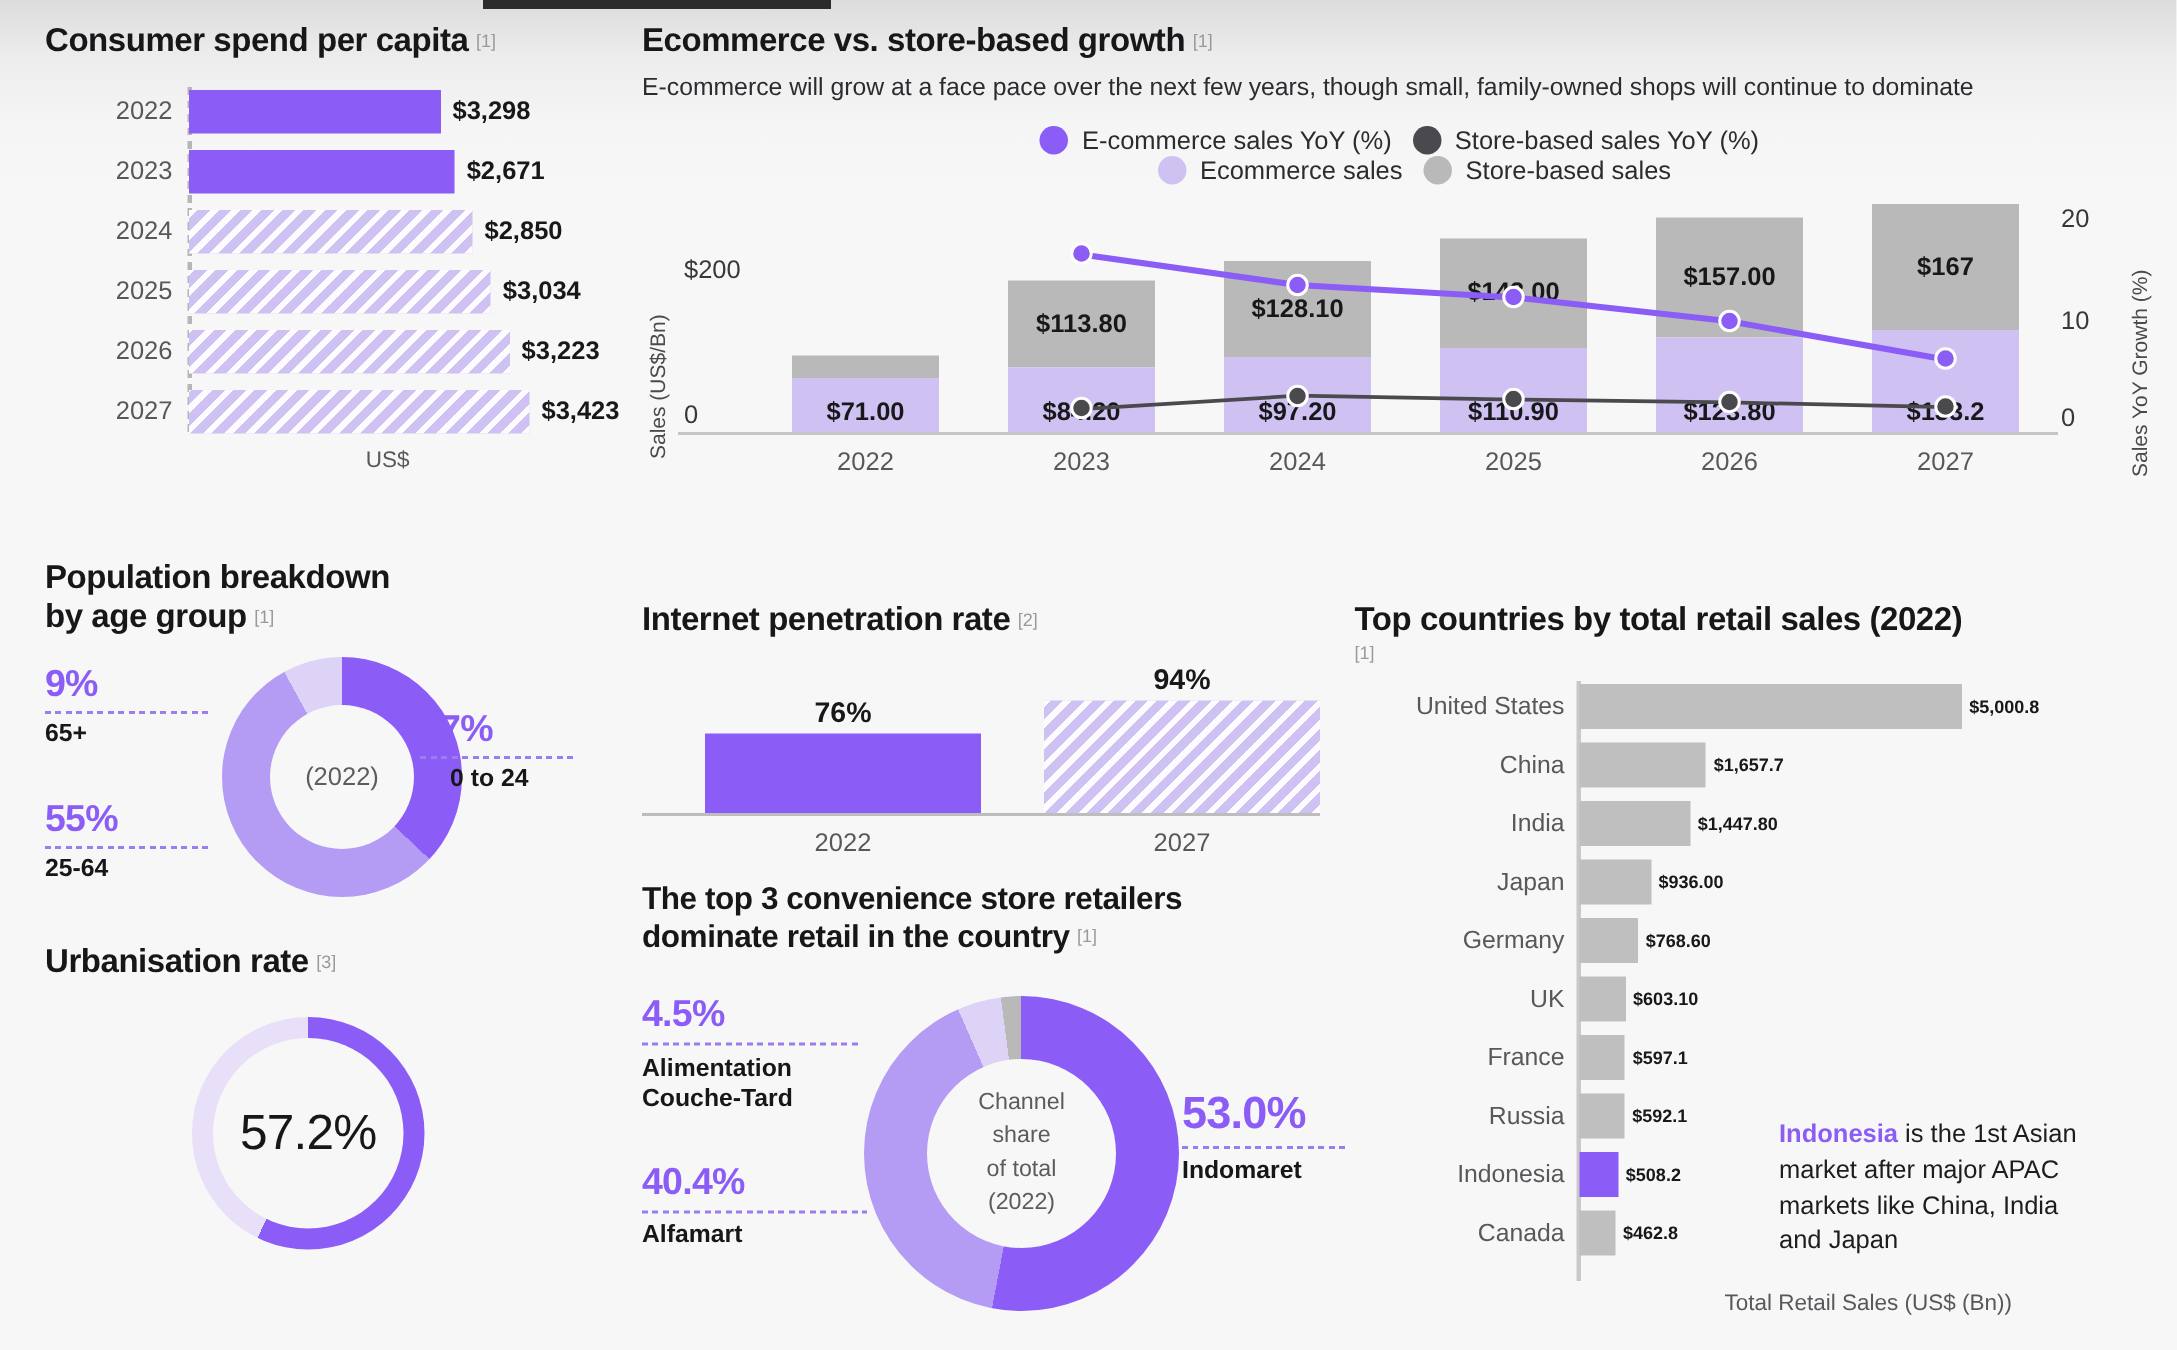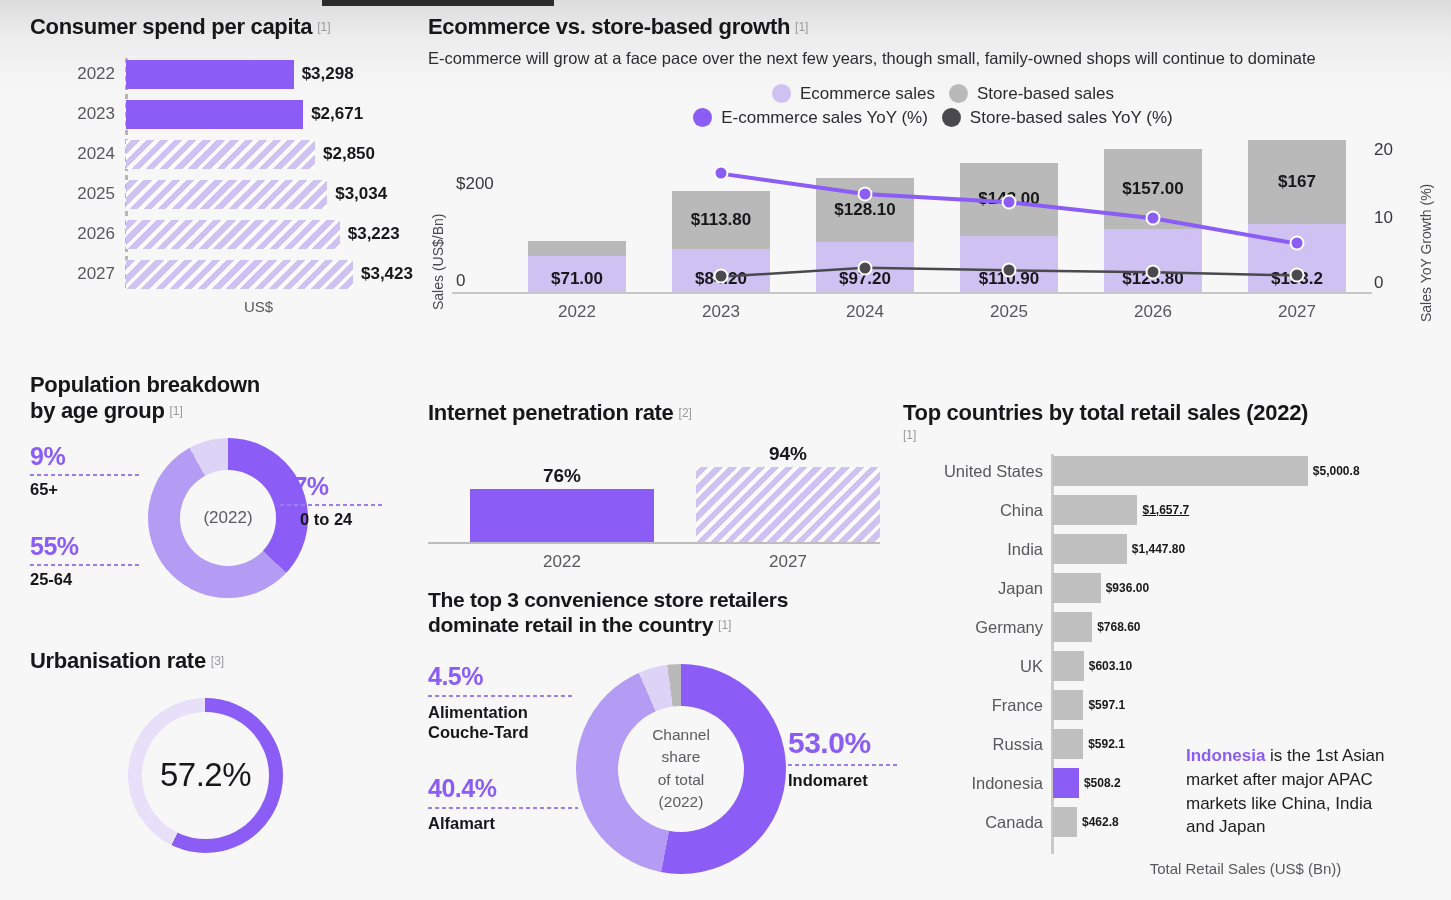--- a/index.html
+++ b/index.html
@@ -76,21 +76,21 @@
     flex-direction: column; text-align: center;
   }
   .cb-pct { font-size: 25px; font-weight: bold; color: #8b5cf6; letter-spacing: -0.5px; }
   .cb-name { font-size: 16.5px; font-weight: bold; color: #17171a; }
   .leader {
     height: 2px;
     background: repeating-linear-gradient(to right,#9a7ef0 0 4px, transparent 4px 7px);
   }
 
   
-  #p-urb { left: 30px; top: 648px; width: 390px; }
+  #p-urb { left: 30px; top: 628px; width: 390px; }
   #urb-body { position: relative; margin-top: 16px; height: 200px; }
 
   
   #p-ecom { left: 428px; top: 14px; width: 1010px; }
   #ecom-legend { margin-top: 14px; }
   .lg-row { display: flex; justify-content: center; align-items: center; gap: 14px; }
   .lg-item { display: flex; align-items: center; gap: 9px; }
   .lg-dot { width: 19px; height: 19px; border-radius: 50%; display: inline-block; }
   .lg-txt { font-size: 17px; color: #2c2c30; }
   #ecom-chart { position: relative; margin-top: 12px; height: 190px; }
@@ -250,38 +250,38 @@
     </div>
   </div>
 
   <div class="panel" id="p-ecom">
     <div class="h-title">
       <span>Ecommerce vs. store-based growth</span><span class="ref">[1]</span>
     </div>
     <div class="sub" style="margin-top:8px;width:930px;">E-commerce will grow at a face pace over the next few years, though small, family-owned shops will continue to dominate</div>
 
     <div id="ecom-legend">
+      <div class="lg-row" style="margin-top:4px;padding-left:0px;">
+        <div class="lg-item">
+          <span class="lg-dot" style="background:#8b5cf6;"></span>
+          <span class="lg-txt">E-commerce sales YoY (%)</span>
+        </div>
+        <div class="lg-item">
+          <span class="lg-dot" style="background:#4a4a4e;"></span>
+          <span class="lg-txt">Store-based sales YoY (%)</span>
+        </div>
+      </div>
       <div class="lg-row" style="padding-left:20px;">
         <div class="lg-item">
           <span class="lg-dot" style="background:#cfc2f3;"></span>
           <span class="lg-txt">Ecommerce sales</span>
         </div>
         <div class="lg-item">
           <span class="lg-dot" style="background:#b9b9b9;"></span>
           <span class="lg-txt">Store-based sales</span>
-        </div>
-      </div>
-      <div class="lg-row" style="margin-top:4px;padding-left:0px;">
-        <div class="lg-item">
-          <span class="lg-dot" style="background:#8b5cf6;"></span>
-          <span class="lg-txt">E-commerce sales YoY (%)</span>
-        </div>
-        <div class="lg-item">
-          <span class="lg-dot" style="background:#4a4a4e;"></span>
-          <span class="lg-txt">Store-based sales YoY (%)</span>
         </div>
       </div>
     </div>
 
     <div id="ecom-chart">
       <div class="ec-ylabel" style="left:2px;top:170px;">Sales (US$/Bn)</div>
       <div class="ec-ylabel" style="left:990px;top:182px;">Sales YoY Growth (%)</div>
       <div class="ec-tick" style="left:28px;top:34px;">$200</div>
       <div class="ec-tick" style="left:28px;top:131px;">0</div>
       <div class="ec-tick" style="left:946px;top:0px;">20</div>
@@ -429,21 +429,21 @@
       <div class="tc-axis"></div>
       <div id="tc-rows">
           <div class="tc-row" style="top: 0px;">
             <div class="tc-name">United States</div>
             <div class="tc-bar" style="width:254.84846153846155px;"></div>
             <div class="tc-val" style="left:409.84846153846155px;">$5,000.8</div>
           </div>
           <div class="tc-row" style="top: 39px;">
             <div class="tc-name">China</div>
             <div class="tc-bar" style="width:84.47894230769231px;"></div>
-            <div class="tc-val" style="left:239.4789423076923px;text-decoration:underline;">$1,657.7</div>
+            <div class="tc-val" style="left:239.4789423076923px;">$1,657.7</div>
           </div>
           <div class="tc-row" style="top: 78px;">
             <div class="tc-name">India</div>
             <div class="tc-bar" style="width:73.7821153846154px;"></div>
             <div class="tc-val" style="left:228.7821153846154px;">$1,447.80</div>
           </div>
           <div class="tc-row" style="top: 117px;">
             <div class="tc-name">Japan</div>
             <div class="tc-bar" style="width:47.699999999999996px;"></div>
             <div class="tc-val" style="left:202.7px;">$936.00</div>

